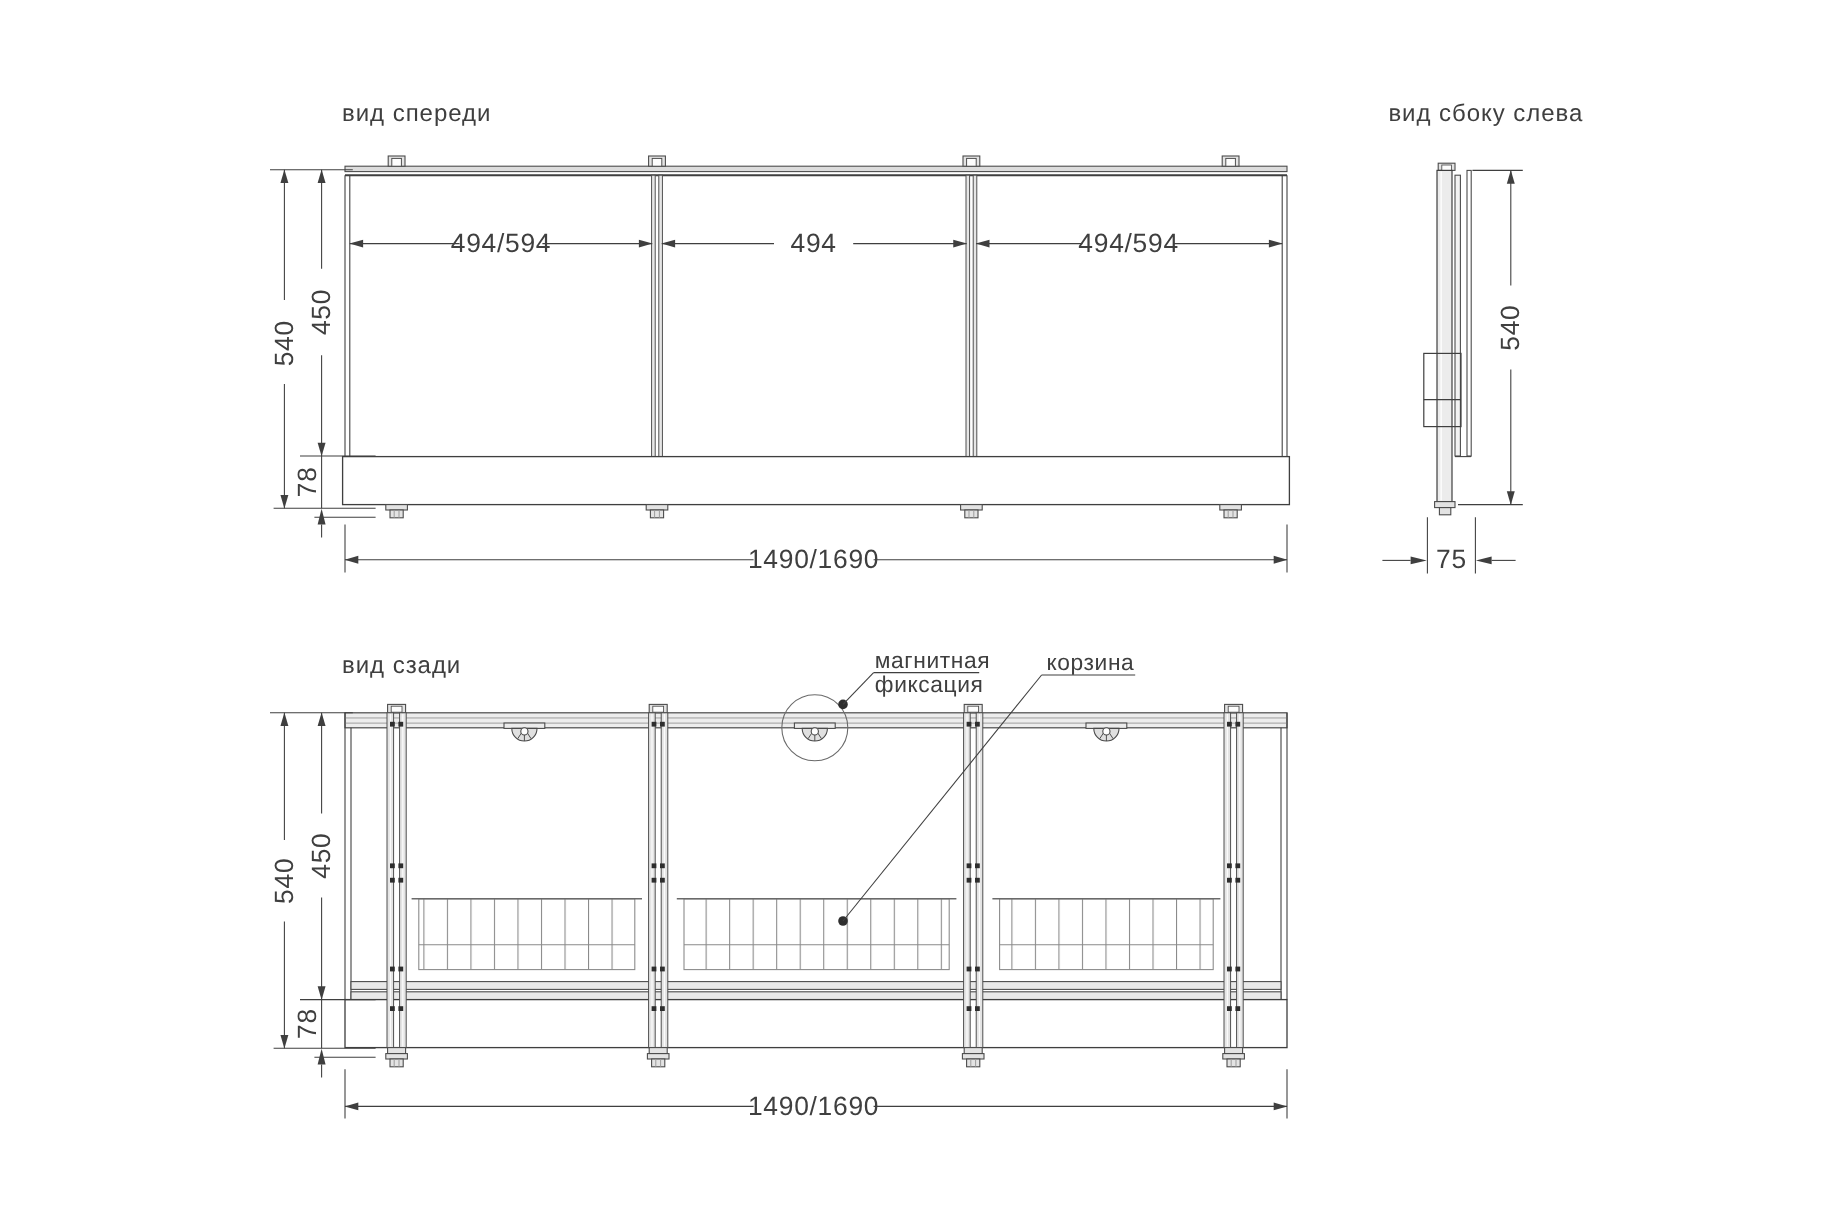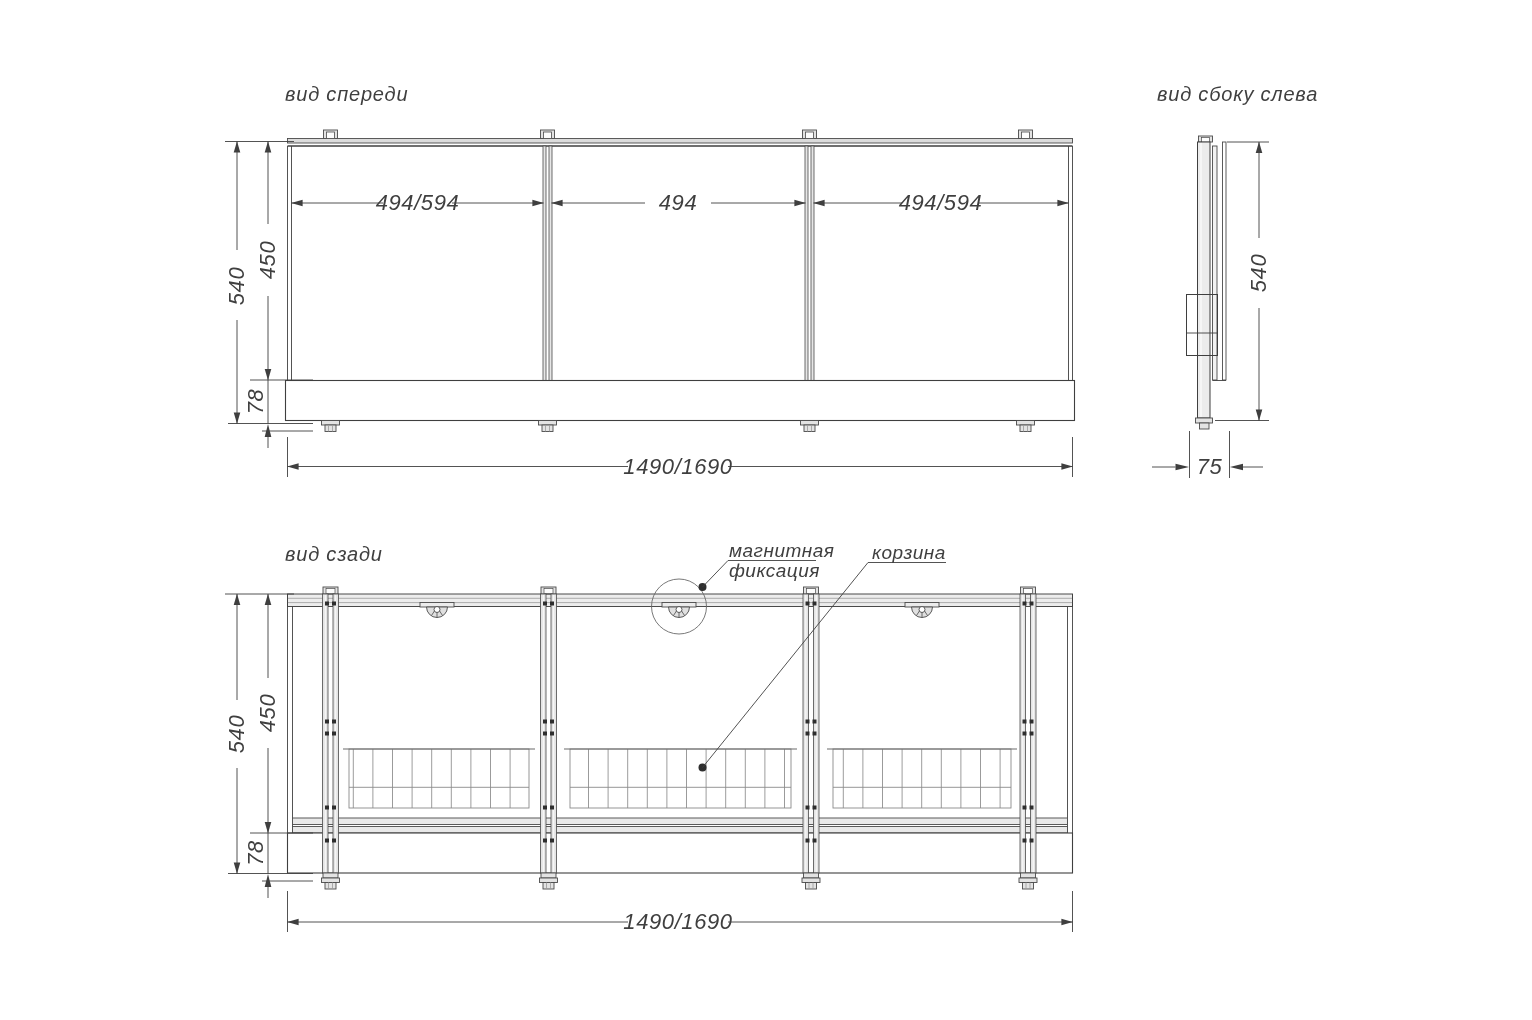--- a/index.html
+++ b/index.html
@@ -1,16 +1,16 @@
 <!DOCTYPE html>
 <html><head>
 <meta charset="utf-8">
 <style>
   html,body{margin:0;padding:0;background:#ffffff;}
-  .stage{position:relative;width:1532px;height:1020px;background:#fff;overflow:hidden;font-style:italic;}
+  .stage{position:relative;width:1532px;height:1020px;background:#fff;overflow:hidden;}
   svg{display:block;}
   text{font-family:"Liberation Sans", sans-serif; fill:#3f3f3f;}
   .title{font-size:20px;letter-spacing:0.8px;}
   .dim{font-size:22px;letter-spacing:0.6px;}
   .callout{font-size:19px;letter-spacing:0.5px;}
   .thin{stroke:#3f3f3f;stroke-width:0.9;fill:none;}
 </style>
 </head>
 <body>
 

